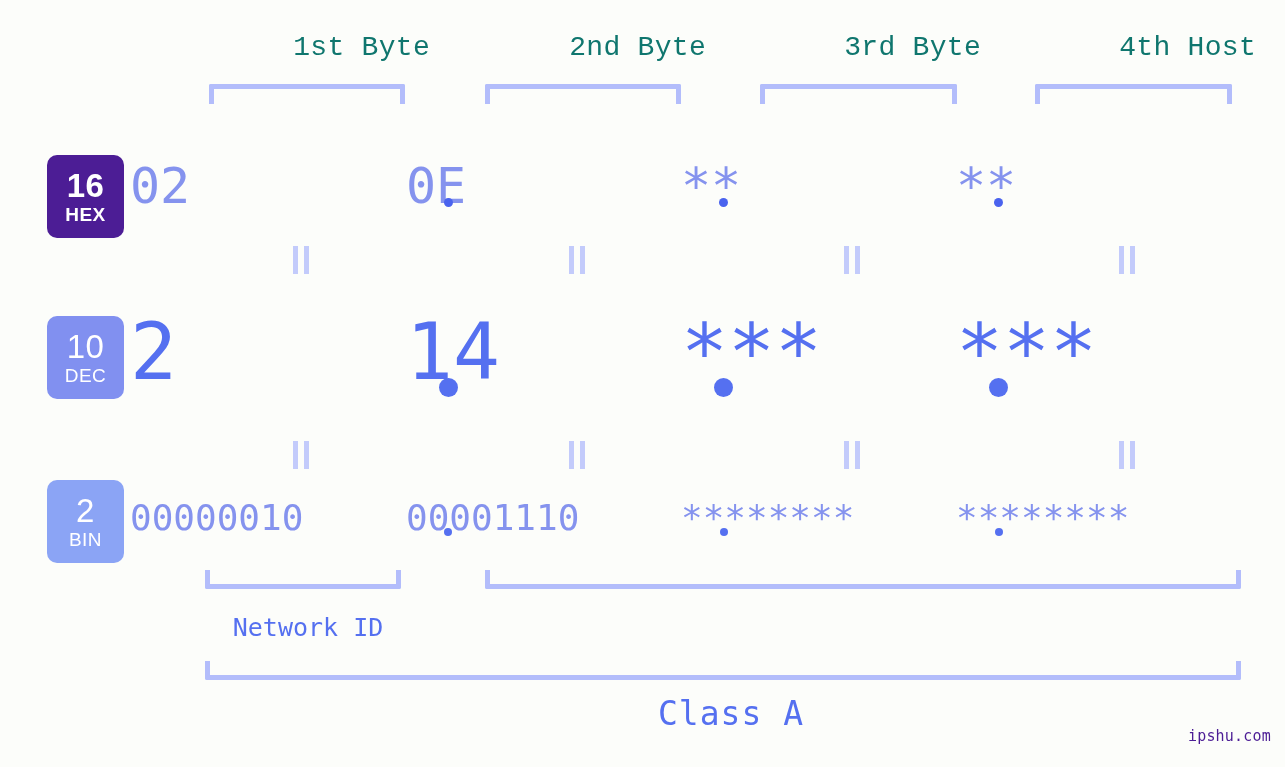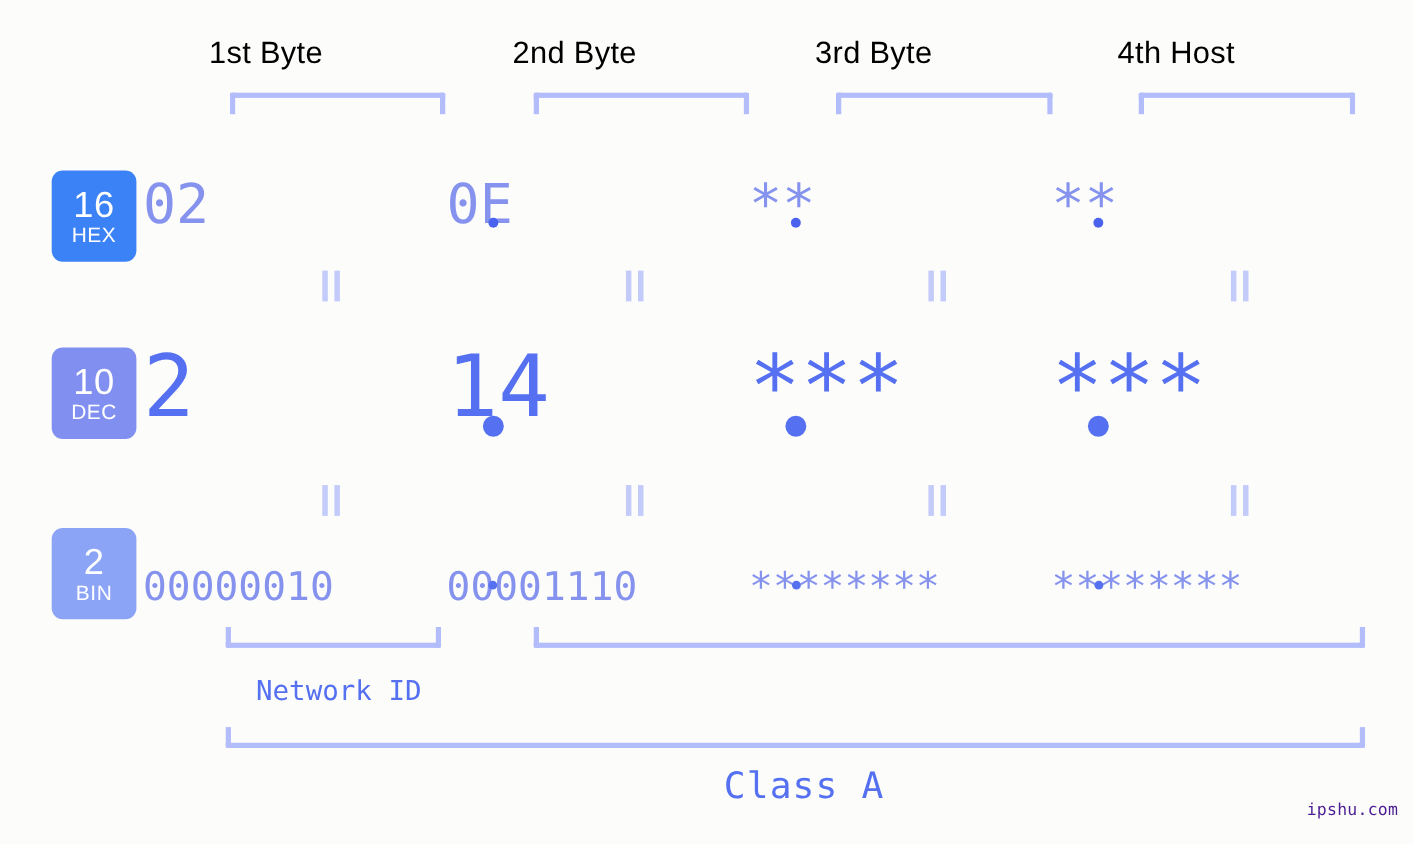--- a/index.html
+++ b/index.html
@@ -17,24 +17,24 @@
   #canvas {
     position: relative;
     width: 1285px;
     height: 767px;
   }
 
   
   .byte-header {
     position: absolute;
     top: 32px;
-    font-family: Liberation Sans, sans-serif;
+    font-family: Liberation Mono, monospace;
     font-size: 28px;
-    color: #000000;
-    text-align: left;
+    color: #0f766e;
+    text-align: right;
     letter-spacing: 0.3px;
     white-space: nowrap;
   }
 
   
   .bracket-top {
     position: absolute;
     top: 84px;
     height: 20px;
     border-top: 5px solid #b3bdfb;
@@ -62,21 +62,21 @@
   }
   .badge .base-num {
     font-size: 33px;
     letter-spacing: 0.5px;
   }
   .badge .base-name {
     font-size: 19px;
     margin-top: 3px;
     letter-spacing: 0.5px;
   }
-  #badge-hex { top: 155px; background: #3b82f6; }
+  #badge-hex { top: 155px; background: #4c1d95; font-weight: bold; }
   #badge-dec { top: 316px; background: #8190f0; }
   #badge-bin { top: 480px; background: #8ba4f5; }
 
   
   .value-cell {
     position: absolute;
     text-align: left;
     white-space: pre;
     font-family: "DejaVu Sans Mono", monospace;
   }
@@ -91,21 +91,20 @@
     top: 300px;
     font-size: 78px;
     color: #5570f0;
     line-height: 104px;
   }
   .row-bin .value-cell {
     top: 490px;
     font-size: 36px;
     color: #8593ee;
     line-height: 56px;
-    margin-top: 16px;
   }
 
   
   .dot {
     position: absolute;
     border-radius: 50%;
   }
   .dot-hex { width: 9px; height: 9px; background: #4a63ee; top: 198px; }
   .dot-dec { width: 19px; height: 19px; background: #5570f0; top: 378px; }
   .dot-bin { width: 8px; height: 8px; background: #5570f0; top: 528px; }

